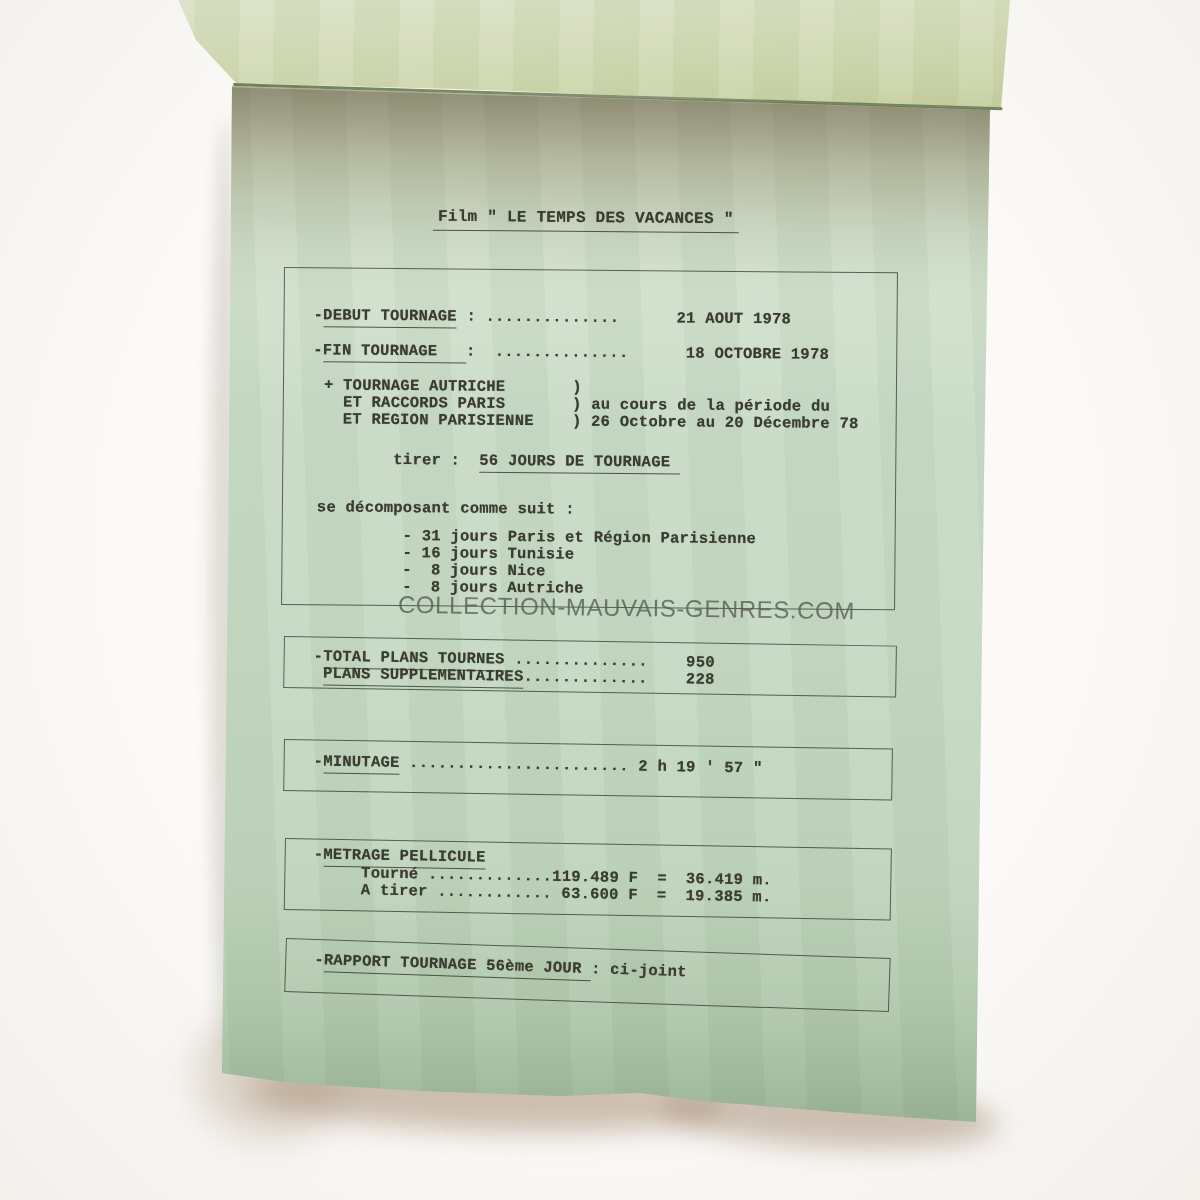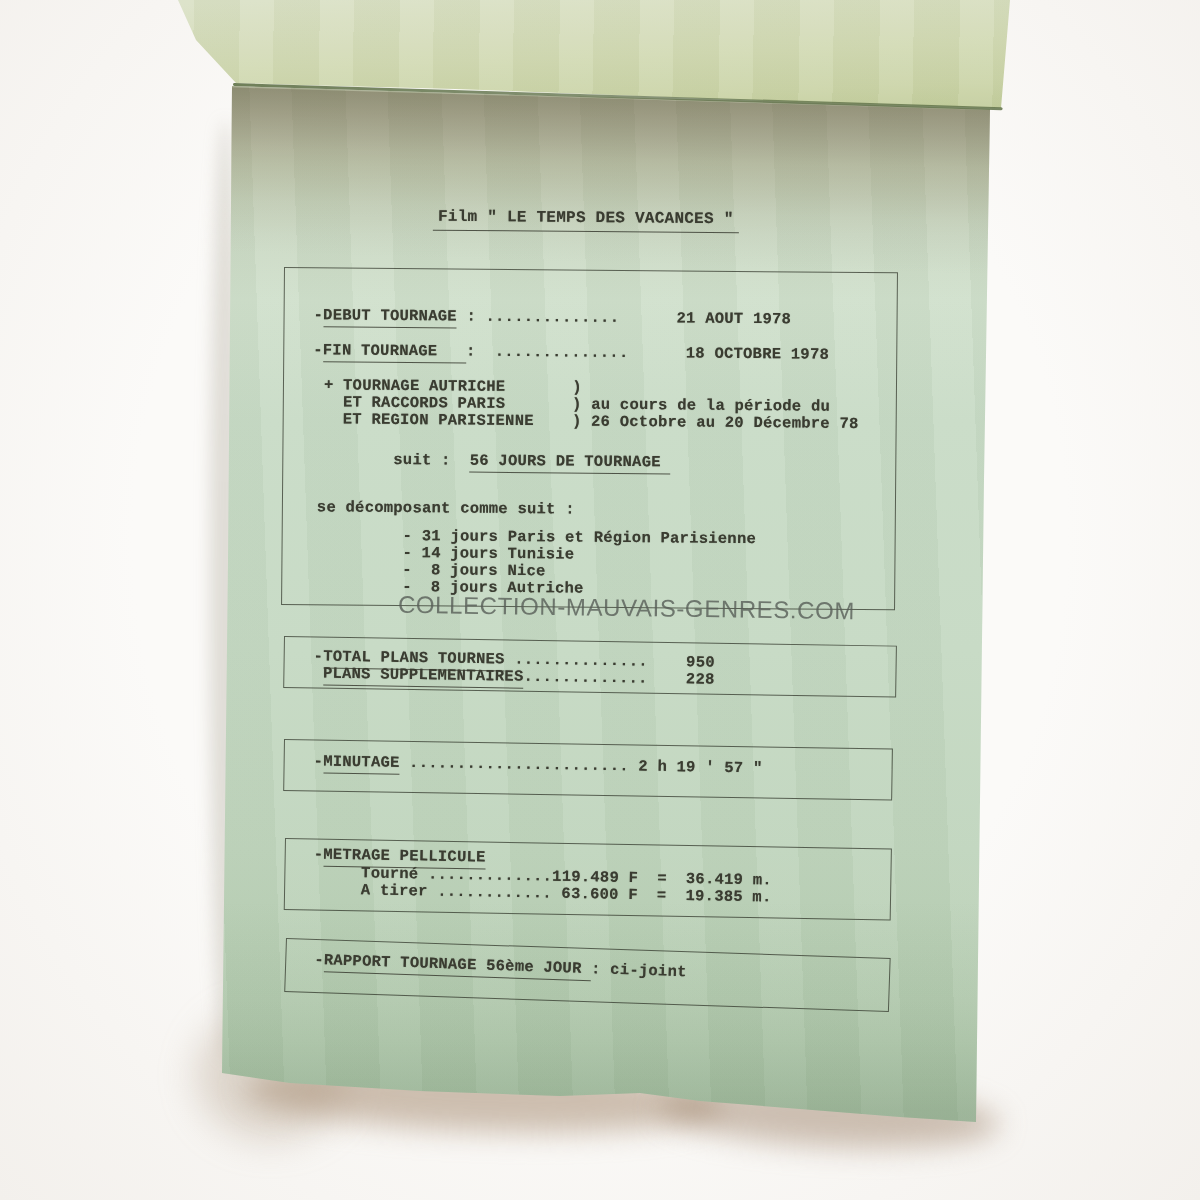--- a/index.html
+++ b/index.html
@@ -82,24 +82,24 @@
   <div class="fold-line"></div>
 
   <div class="tw doc-title"><span class="ul">Film " LE TEMPS DES VACANCES "</span></div>
 
   <div class="box box1">
     <div class="tw" style="left:29px;top:40px"><span>-</span><span class="ul">DEBUT TOURNAGE</span><span> : ..............      21 AOUT 1978</span></div>
     <div class="tw" style="left:29px;top:75px"><span>-</span><span class="ul">FIN TOURNAGE   </span><span>:  ..............      18 OCTOBRE 1978</span></div>
     <div class="tw" style="left:40px;top:110px">+ TOURNAGE AUTRICHE       )</div>
     <div class="tw" style="left:40px;top:127px">  ET RACCORDS PARIS       ) au cours de la période du</div>
     <div class="tw" style="left:40px;top:144px">  ET REGION PARISIENNE    ) 26 Octobre au 20 Décembre 78</div>
-    <div class="tw" style="left:110px;top:184px"><span>suit :  </span><span class="ul">56 JOURS DE TOURNAGE </span></div>
+    <div class="tw" style="left:110px;top:184px"><span>tirer :  </span><span class="ul">56 JOURS DE TOURNAGE </span></div>
     <div class="tw" style="left:34px;top:232px">se décomposant comme suit :</div>
     <div class="tw" style="left:120px;top:260px">- 31 jours Paris et Région Parisienne</div>
-    <div class="tw" style="left:120px;top:277px">- 14 jours Tunisie</div>
+    <div class="tw" style="left:120px;top:277px">- 16 jours Tunisie</div>
     <div class="tw" style="left:120px;top:294px">-  8 jours Nice</div>
     <div class="tw" style="left:120px;top:311px">-  8 jours Autriche</div>
   </div>
 
   <div class="watermark">COLLECTION-MAUVAIS-GENRES.COM</div>
 
   <div class="box box2">
     <div class="tw" style="left:29px;top:12px"><span>-</span><span class="ul">TOTAL PLANS TOURNES</span><span> ..............    950</span></div>
     <div class="tw" style="left:29px;top:29px"><span> </span><span class="ul">PLANS SUPPLEMENTAIRES</span><span>.............    228</span></div>
   </div>

